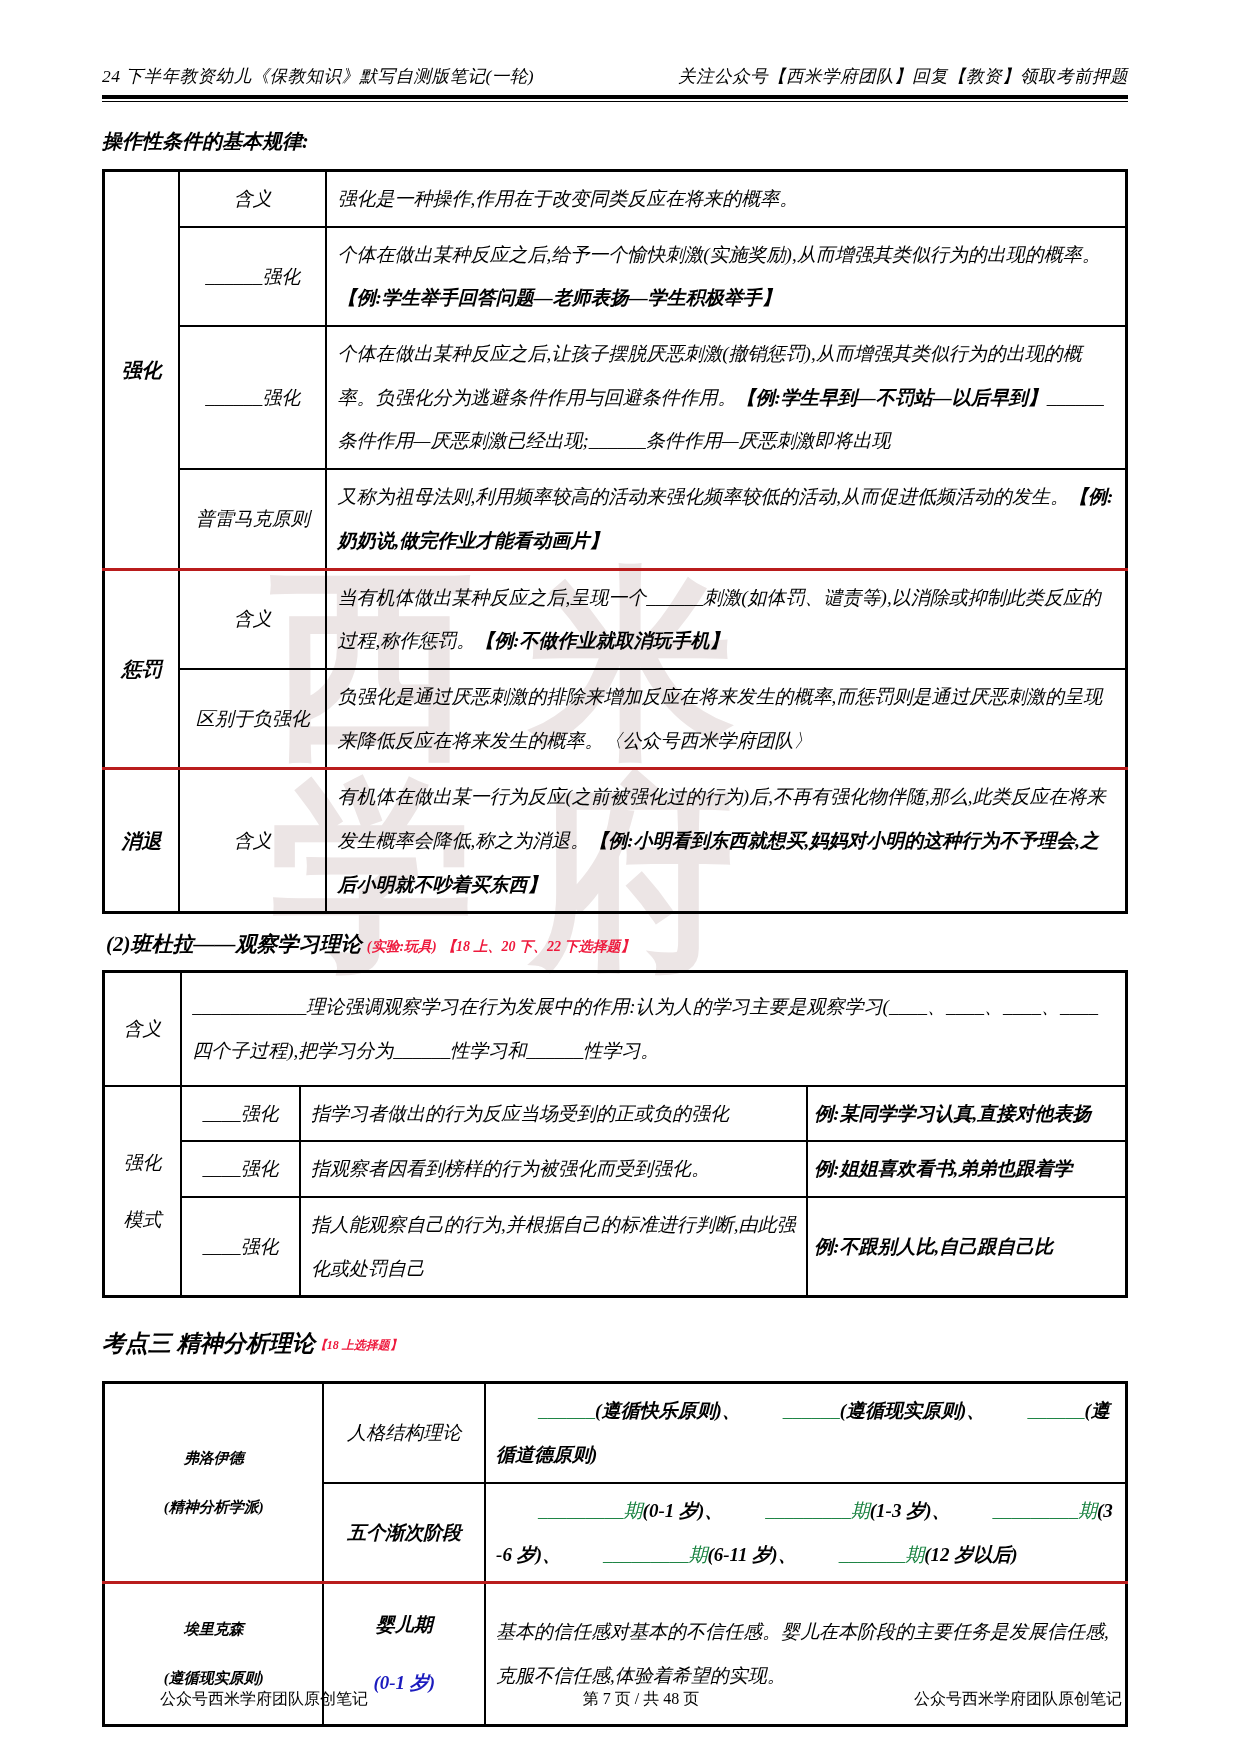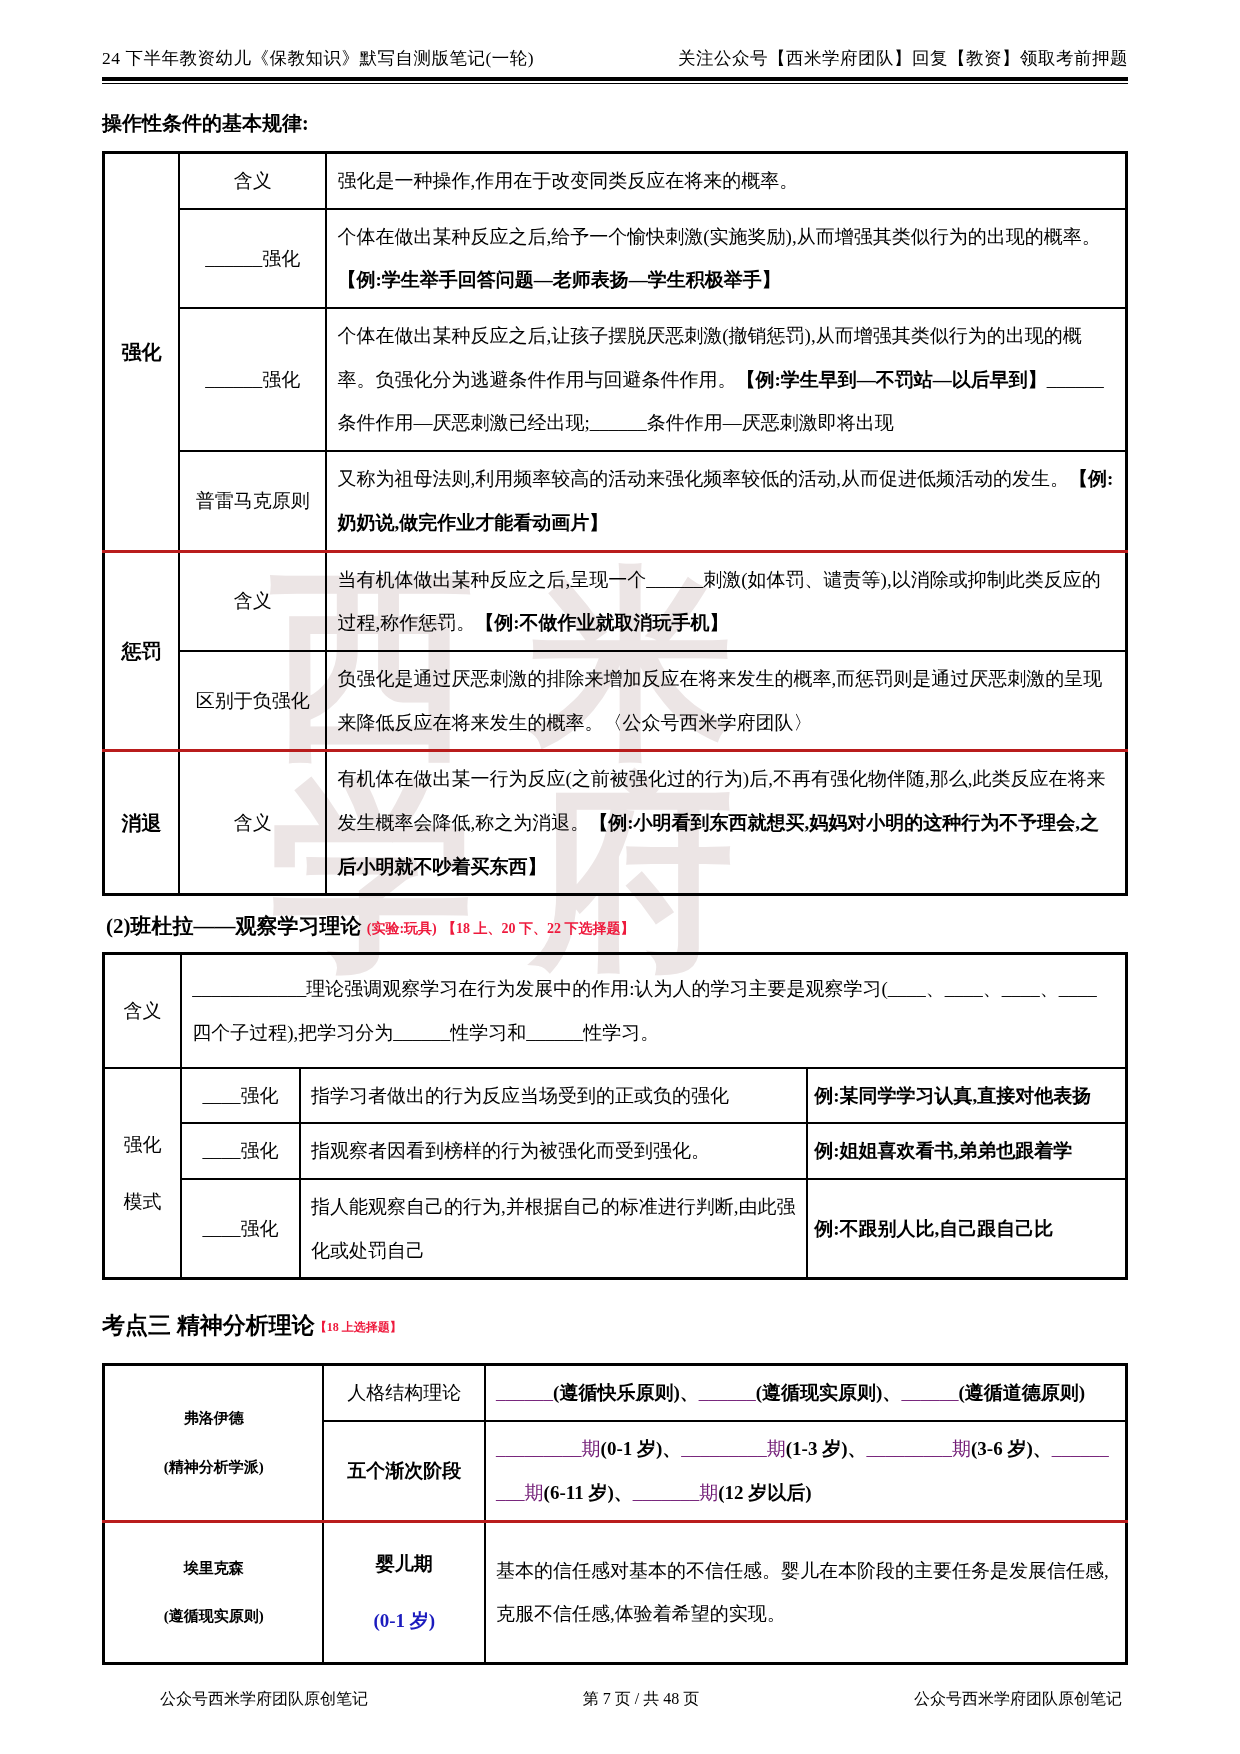--- a/index.html
+++ b/index.html
@@ -2,40 +2,40 @@
 <html><head>
 <meta charset="utf-8">
 <style>
   html,body{margin:0;padding:0;}
   body{
     width:1240px;height:1754px;
     background:#ffffff;color:#000;
     font-family:"Liberation Serif","DejaVu Serif",serif;
     position:relative;overflow:hidden;
   }
-  .page{position:relative;padding:46px 112px 0 102px;z-index:2;}
+  .page{position:relative;padding:64px 112px 0 102px;z-index:2;font-style:italic;}
   
   .header{display:flex;justify-content:space-between;font-size:17.5px;letter-spacing:.5px;}
   .hrule-thick{height:4px;background:#000;margin-top:7px;}
   .hrule-thin{height:1px;background:#000;margin-top:2px;}
   
   .sec-title{font-weight:bold;font-size:20px;margin:26px 0 14px 0;}
   .sec2-title{font-weight:bold;font-size:21px;margin:16px 0 12px 4px;}
   .sec3-title{font-weight:bold;font-size:23px;margin:30px 0 22px 0;}
   .red{color:#ee1a3d;font-weight:bold;}
   .sec2-title .red{font-size:14px;}
   .sec3-title .red{font-size:12px;vertical-align:2px;}
   
   table{width:100%;border-collapse:collapse;table-layout:fixed;border:3px solid #000;}
   td{border:2px solid #000;font-size:19px;line-height:2.3;vertical-align:middle;padding:5px 10px;word-break:break-all;}
   td.lab{text-align:center;padding:5px 4px;}
   td.grp{text-align:center;font-weight:bold;font-size:20px;padding:5px 2px;}
   tr.gsep td{border-top:3px solid #b91c1c;}
   .ex{color:#000000;font-weight:bold;}
-  .blank{color:#701a75;}
+  .blank{color:#15803d;margin-left:42px;}
   
   .t2-meaning{padding:12px 10px;}
   .t2 td.exc{padding:5px 6px;}
   
   .t3 td{line-height:2.3;}
   .t3 .twoline div{margin:14px 0;}
   .t3 td.grp{font-size:15px;}
   .t3 .stage-lab1{font-weight:bold;text-align:center;}
   .t3 .stage-lab2{color:#1b1bbe;font-weight:bold;}
   

